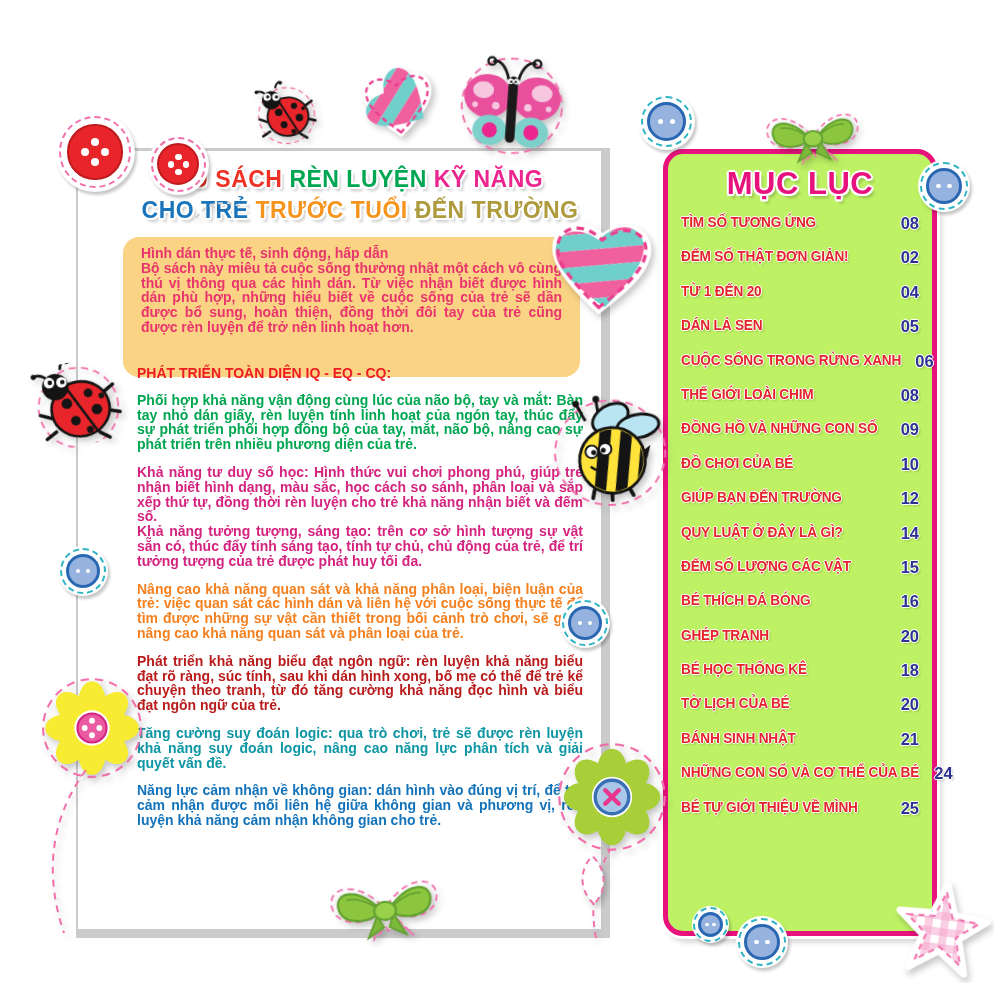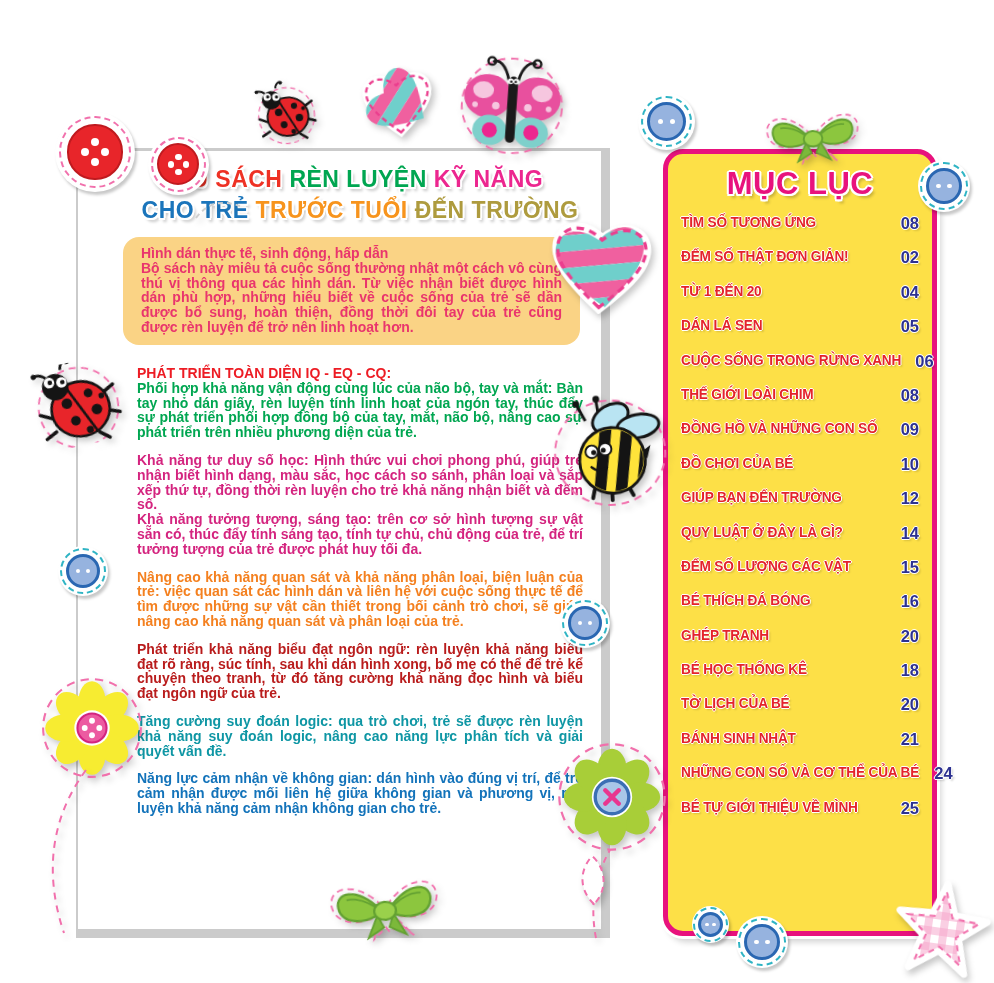--- a/index.html
+++ b/index.html
@@ -21,36 +21,36 @@
   }
   .sticker-text{
     text-shadow:2px 0 0 #fff,-2px 0 0 #fff,0 2px 0 #fff,0 -2px 0 #fff,
       1.5px 1.5px 0 #fff,-1.5px -1.5px 0 #fff,1.5px -1.5px 0 #fff,-1.5px 1.5px 0 #fff,
       3px 4px 3px rgba(0,0,0,.22);
   }
   .w-red{color:#EE3124}.w-green{color:#00A651}.w-pink{color:#EC268F}
   .w-blue{color:#1B75BB}.w-orange{color:#F7941D}.w-gold{color:#AE9B3E}
   
   .intro-box{
-    position:absolute;left:123px;top:237px;width:457px;height:108px;box-sizing:border-box;
+    position:absolute;left:123px;top:237px;width:457px;height:140px;box-sizing:border-box;
     background:#FAD385;border-radius:16px;padding:9px 18px 8px 18px;
     color:#E9356D;font-weight:bold;font-size:14px;line-height:14.8px;
   }
   .intro-box .body{text-align:justify;}
   
   .copy{position:absolute;left:137px;top:366px;width:446px;font-weight:bold;
     font-size:14px;line-height:14.8px;}
   .copy p{margin:0 0 13px 0;text-align:justify;white-space:pre-line;}
-  .copy p.head{margin-bottom:0;}
+  .copy p.head{margin-bottom:12px;}
   .c-heading{color:#ED1C24}.c-green{color:#00A651}.c-magenta{color:#D4247F}
   .c-orange{color:#F4801F}.c-red{color:#b91c1c}.c-teal{color:#0E96A4}.c-blue{color:#1373BA}
   
   .panel{
     position:absolute;left:663px;top:149px;width:274px;height:787px;box-sizing:border-box;
-    background:#fde047;border:5px solid #E8127D;border-radius:20px;
+    background:#bef264;border:5px solid #E8127D;border-radius:20px;
     box-shadow:0 0 0 3px #fff,4px 6px 6px rgba(0,0,0,.18);
   }
   .panel-title{
     text-align:center;margin-top:12px;font-size:31px;font-weight:bold;color:#E8127D;
     letter-spacing:.5px;
   }
   .toc{position:absolute;left:13px;right:13px;top:60px;}
   .toc-row{height:34.4px;display:flex;justify-content:space-between;}
   .toc-label{
     color:#E4232B;font-weight:bold;font-size:14.5px;letter-spacing:-.2px;

